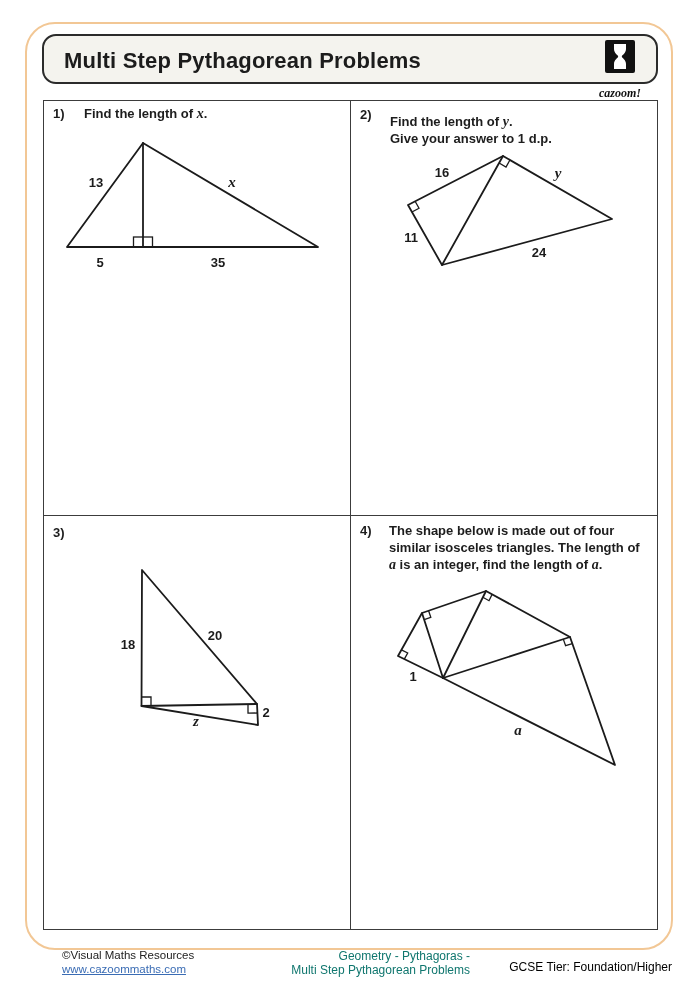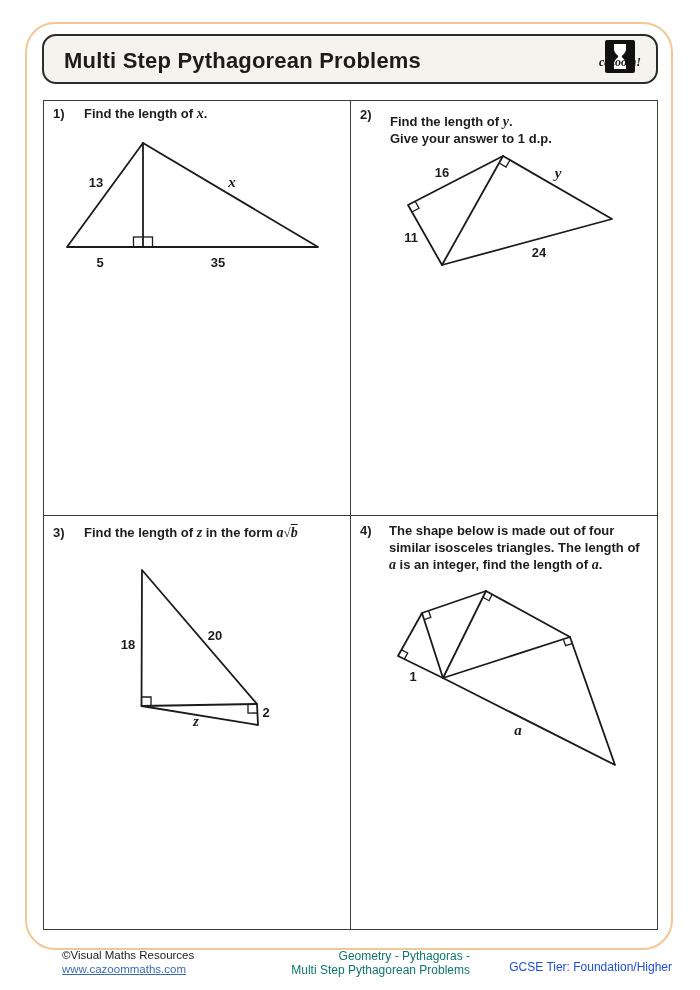--- a/index.html
+++ b/index.html
@@ -6,21 +6,21 @@
   .page{position:relative;width:700px;height:990px;background:#ffffff;overflow:hidden;
         font-family:"Liberation Sans",sans-serif;}
   .tan-border{position:absolute;left:25px;top:22px;width:648px;height:928px;
               border:2.5px solid #f2c795;border-radius:30px;box-sizing:border-box;}
   .header-box{position:absolute;left:42px;top:34px;width:616px;height:50px;box-sizing:border-box;
               border:2px solid #2b2b2b;border-radius:14px;background:#f4f3ee;}
   .title{position:absolute;left:20px;top:0;height:50px;line-height:50px;
          font-size:22px;font-weight:bold;color:#1c1c1c;letter-spacing:0.2px;}
   .logo{position:absolute;right:4px;top:1px;width:64px;height:48px;}
   .logo svg{position:absolute;left:17px;top:3px;}
-  .logo-text{position:absolute;left:0;top:18px;width:64px;text-align:center;
+  .logo-text{position:absolute;left:0;top:49px;width:64px;text-align:center;
              font:bold italic 12px "Liberation Serif",serif;color:#111;}
   .grid{position:absolute;left:43px;top:100px;width:615px;height:830px;box-sizing:border-box;
         border:1.2px solid #3c3c3c;}
   .vdiv{position:absolute;left:350px;top:100px;width:1.2px;height:830px;background:#3c3c3c;}
   .hdiv{position:absolute;left:43px;top:515px;width:615px;height:1.2px;background:#3c3c3c;}
   .pnum,.pline{font:bold 13px/17px "Liberation Sans",sans-serif;color:#1d1d1d;}
   .pnum{position:absolute;}
   .ptext{position:absolute;}
   .pline{white-space:nowrap;}
   .math{font:bold italic 14px/17px "Liberation Serif",serif;}
@@ -29,21 +29,21 @@
   svg.diagram{position:absolute;overflow:visible;}
   .shape{fill:none;stroke:#1b1b1b;stroke-width:1.8;stroke-linejoin:round;stroke-linecap:round;}
   .ra{fill:none;stroke:#1b1b1b;stroke-width:1.3;}
   .dl{font:bold 13px "Liberation Sans",sans-serif;fill:#1b1b1b;text-anchor:middle;}
   .mv{font:bold italic 15px "Liberation Serif",serif;}
   .footer-left{position:absolute;left:30px;top:948px;font-size:11.5px;line-height:14px;color:#222;margin-left:32px;}
   .footer-left a{color:#3a6cb4;}
   .footer-center{position:absolute;left:230px;top:949px;width:240px;text-align:right;
                  font-size:12px;line-height:14px;color:#0f766e;}
   .footer-right{position:absolute;left:460px;top:960px;width:212px;text-align:right;
-                font-size:12px;color:#1d4ed8;}
+                font-size:12px;color:#000000;}
 </style>
 </head>
 <body>
 
 <div class="page">
 
   <div class="tan-border"></div>
 
   <div class="header-box">
     <div class="title">Multi Step Pythagorean Problems</div>
@@ -86,21 +86,20 @@
     <path class="ra" d="M15.1,56.3 L19,63.3 L11.9,67"></path>
     <path class="ra" d="M99.1,18 L106,22 L109.9,15"></path>
     <text class="dl" x="42" y="32">16</text>
     <text class="dl mv" x="158" y="33">y</text>
     <text class="dl" x="11" y="97">11</text>
     <text class="dl" x="139" y="112">24</text>
   </svg>
 
   <div class="pnum" style="left:53px;top:524px;">3)</div>
   <div class="ptext" style="left:84px;top:524px;">
-    <div class="pline"><span>Find the length of </span><span class="math">z</span><span> in the form </span><span class="math">a</span><span class="rad">√</span><span class="math ol">b</span></div>
   </div>
   <svg class="diagram" style="left:115px;top:560px;" width="175" height="180" viewBox="0 0 175 180">
     <path class="shape" d="M27,10 L26.5,146 L142,144 Z"></path>
     <path class="shape" d="M26.5,146 L143,165 L142,144"></path>
     <path class="ra" d="M26.5,137 L36,137 L36,146"></path>
     <path class="ra" d="M133,144.2 L133,153.2 L142,153"></path>
     <text class="dl" x="13" y="89">18</text>
     <text class="dl" x="100" y="80">20</text>
     <text class="dl" x="151" y="157">2</text>
     <text class="dl mv" x="81" y="166">z</text>

